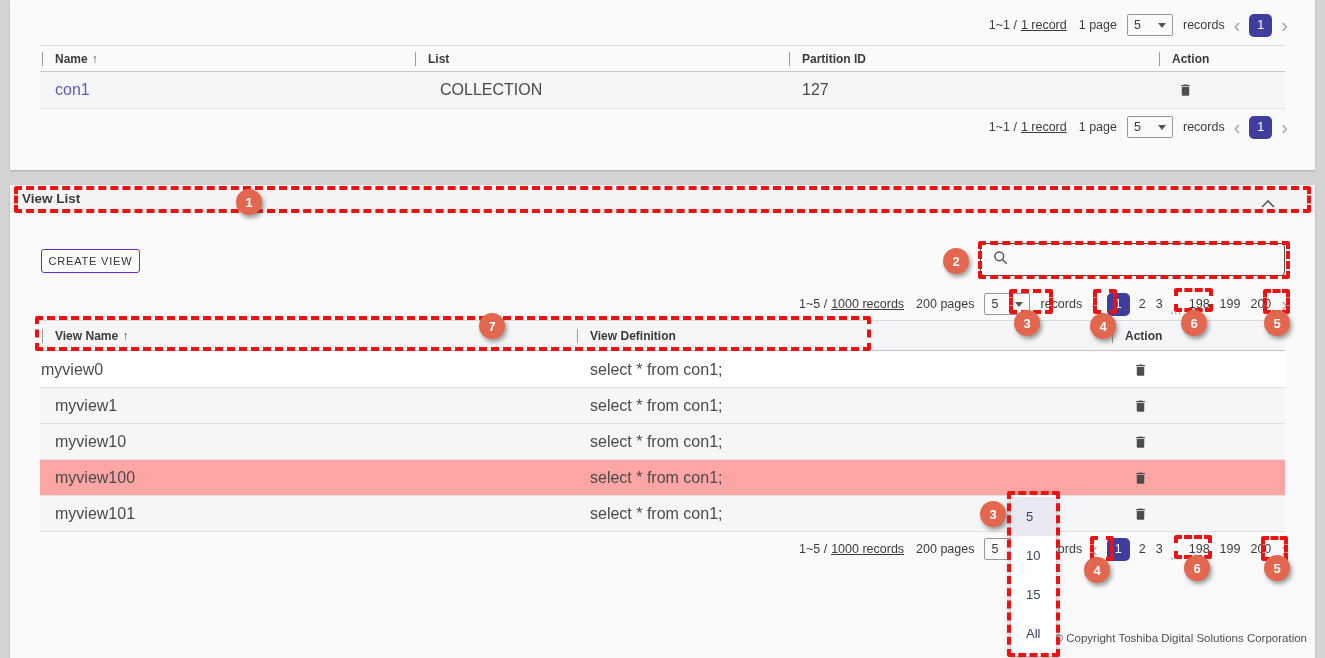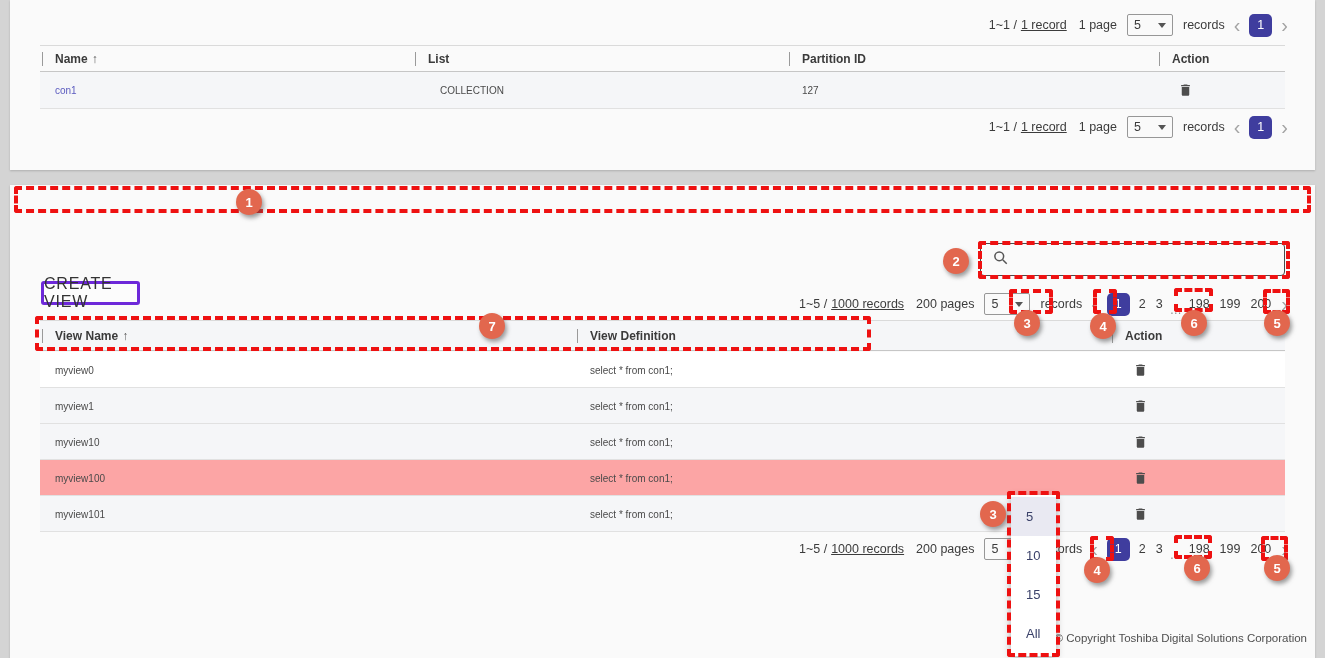--- a/index.html
+++ b/index.html
@@ -27,32 +27,32 @@
                border-radius:5px; background:#3f3d9e; color:#fff; font-size:12.5px; margin:0 4px; cursor:pointer; }
   .pag .pnum { padding:0 5px; cursor:pointer; }
   .pag .dots { color:#8d8d8d; padding:0 2px; align-self:flex-end; font-size:12px; }
 
   
   .thead { position:absolute; left:30px; right:30px; border-top:1px solid #dadada; border-bottom:1px solid #c6c6c6;
            font-size:12px; font-weight:bold; color:#3b3b3b; background:#f5f6f8; }
   .th { position:absolute; top:50%; transform:translateY(-50%); }
   .vline { position:absolute; top:50%; transform:translateY(-50%); width:1px; height:14px; background:#9a9a9a; }
   .sort-arrow { font-weight:bold; color:#555; margin-left:4px; font-size:12px; }
-  .trow { position:absolute; left:30px; right:30px; font-size:10px; color:#4a4a4a; border-bottom:1px solid #e1e1e1; }
+  .trow { position:absolute; left:30px; right:30px; font-size:16px; color:#4a4a4a; border-bottom:1px solid #e1e1e1; }
   .cell { position:absolute; top:50%; transform:translateY(-50%); }
   .link { color:#5b5bbf; cursor:pointer; }
   .trash { cursor:pointer; }
   .trash svg { display:block; }
 
   
   .section-bar { position:absolute; left:0; right:0; top:0; height:27px; background:#f4f4f5; border-bottom:1px solid #e2e2e2; }
   .section-title { position:absolute; left:12px; top:50%; transform:translateY(-50%); font-size:13.5px; font-weight:bold; color:#3a3a3a; }
   .collapse-btn { position:absolute; right:40px; top:9px; cursor:pointer; }
   .btn { position:absolute; display:flex; align-items:center; justify-content:center; background:#fcfcfc;
-         border:3px solid #6d28d9; border-radius:3px; font-size:16px; letter-spacing:.8px; color:#333; cursor:pointer;margin-top:32px; }
+         border:1px solid #6d28d9; border-radius:3px; font-size:11px; letter-spacing:.8px; color:#333; cursor:pointer; }
   .searchbox { position:absolute; display:flex; align-items:center; gap:9px; background:#fafafa;
                border:1px solid #4a4a4a; border-radius:4px; padding:0 12px; }
   .searchbox input { border:none; outline:none; background:transparent; font-size:13px; color:#333; width:100%;
                      font-family:"Liberation Sans", sans-serif; }
   .searchbox input::placeholder { color:#a8a8a8; }
 
   .footer { position:absolute; right:8px; top:447px; font-size:11.5px; color:#4f4f4f; }
 
   
   .menu { position:absolute; left:1011px; top:495px; width:45px; height:161px; background:#fff;
@@ -117,20 +117,28 @@
     </span>
     <span class="ptext">records</span>
     <span class="chev">‹</span>
     <span class="chip">1</span>
     <span class="chev">›</span>
   </div>
 </div>
 
 <div class="card" id="card-view">
 
+  <div class="section-bar">
+    <span class="section-title">View List</span>
+    <span class="collapse-btn">
+      <svg width="14" height="8" viewBox="0 0 14 8">
+          <path d="M1 7 L7 1 L13 7" stroke="#5a5a5a" stroke-width="1.6" fill="none"></path>
+        </svg>
+    </span>
+  </div>
 
   <div class="btn" style="left:31px; top:64px; width:99px; height:24px;">CREATE VIEW</div>
 
   <div class="searchbox" style="left:970px; top:58px; width:305px; height:33px;">
     <span>
       <svg width="15" height="15" viewBox="0 0 24 24" fill="none" stroke="#555" stroke-width="2.4">
           <circle cx="10" cy="10" r="7"></circle>
           <line x1="15.5" y1="15.5" x2="22" y2="22"></line>
         </svg>
     </span>
@@ -159,21 +167,21 @@
   <div class="thead" style="top:135px; height:31px;">
     <span class="vline" style="left:2px;"></span>
     <span class="th" style="left:15px;"><span>View Name</span><span class="sort-arrow">↑</span></span>
     <span class="vline" style="left:537px;"></span>
     <span class="th" style="left:550px;">View Definition</span>
     <span class="vline" style="left:1072px;"></span>
     <span class="th" style="left:1085px;">Action</span>
   </div>
 
   <div class="trow" style="top:167px; height:36px; background:#ffffff;">
-    <span class="cell" style="left:15px;">myview0</span>
+    <span class="cell" style="left:1px;">myview0</span>
     <span class="cell" style="left:550px;">select * from con1;</span>
     <span class="cell trash" style="left:1093px;">
       <svg width="15" height="17" viewBox="0 0 24 24" fill="#4d4d4d">
           <path d="M6 19c0 1.1.9 2 2 2h8c1.1 0 2-.9 2-2V7H6v12zM19 4h-3.5l-1-1h-5l-1 1H5v2h14V4z"></path>
         </svg>
     </span>
   </div>
   <div class="trow" style="top:203px; height:36px; background:#f5f6f8;">
     <span class="cell" style="left:15px;">myview1</span>
     <span class="cell" style="left:550px;">select * from con1;</span>

